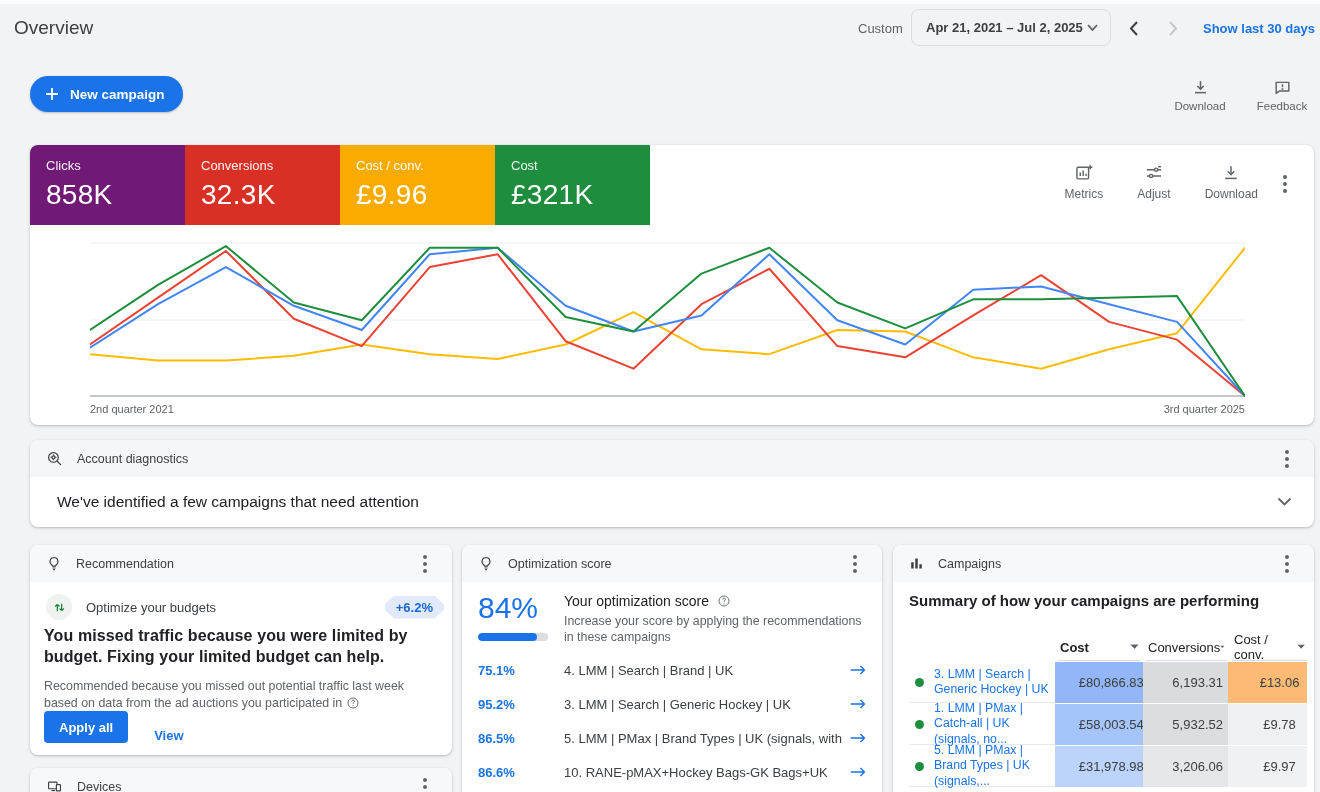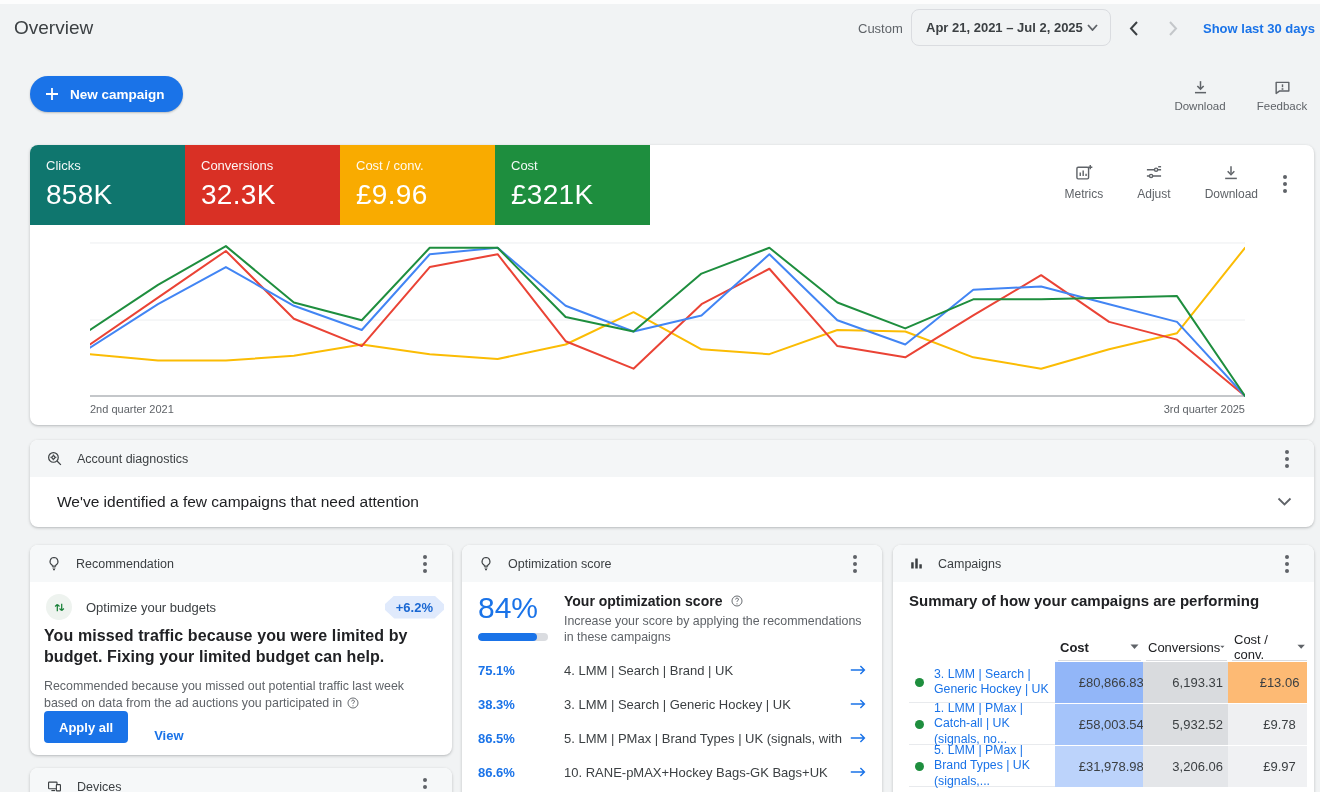--- a/index.html
+++ b/index.html
@@ -87,21 +87,21 @@
   .help-icon { display:inline-block; vertical-align:-3px; }
   .rec-buttons { position:absolute; left:14px; top:166px; display:flex; align-items:flex-end; gap:26px; }
   .apply-btn { background:#1a73e8; color:#fff; border:none; border-radius:4px; height:32px; padding:0 15px;
                font-size:13px; font-weight:700; cursor:pointer; font-family:inherit; }
   .view-btn { background:none; border:none; color:#1a73e8; font-size:13px; font-weight:700; cursor:pointer; font-family:inherit; }
 
   
   .score-big { position:absolute; left:16px; top:46px; font-size:30px; color:#1a73e8; }
   .score-bar { position:absolute; left:16px; top:88px; width:70px; height:8px; border-radius:4px; background:#dadce0; overflow:hidden; }
   .score-fill { height:100%; background:#1a73e8; border-radius:4px; }
-  .opt-heading { position:absolute; left:102px; top:48px; font-size:14px; font-weight:700; color:#202124; display:flex; gap:8px; align-items:center; }
+  .opt-heading { position:absolute; left:102px; top:48px; font-size:14px; font-weight:400; color:#202124; display:flex; gap:8px; align-items:center; }
   .opt-subtext { position:absolute; left:102px; top:68px; width:302px; font-size:12.4px; color:#5f6368; line-height:16px; }
   .opt-rows { position:absolute; left:0; right:0; top:108px; }
   .opt-row { height:34px; display:flex; align-items:center; padding:0 16px; cursor:pointer; }
   .opt-pct { width:56px; font-size:13px; font-weight:700; color:#1a73e8; }
   .opt-name { flex:1; margin-left:30px; font-size:13px; color:#3c4043; white-space:nowrap; overflow:hidden; }
   .opt-arrow { margin-left:8px; display:flex; }
 
   
   .camp-summary { position:absolute; left:16px; top:47px; font-size:15px; font-weight:700; color:#202124; }
   .camp-table { position:absolute; left:16px; right:7px; top:92px; }
@@ -164,21 +164,21 @@
   <svg width="19" height="19" viewBox="0 0 24 24" fill="none" stroke="#5f6368" stroke-width="1.8">
       <path d="M4 5.5h16v11H8l-4 3z" stroke-linejoin="round"></path>
       <path d="M12 8v3.6"></path>
       <circle cx="12" cy="13.8" r=".4" fill="#5f6368"></circle>
     </svg>
   <span>Feedback</span>
 </button>
 
 <div class="card chart-card">
   <div class="tiles">
-    <div class="tile" style="background-color: #0f766e;">
+    <div class="tile" style="background-color: #701a75;">
       <div class="t-label">Clicks</div>
       <div class="t-value">858K</div>
     </div>
     <div class="tile" style="background-color: rgb(217, 48, 37);">
       <div class="t-label">Conversions</div>
       <div class="t-value">32.3K</div>
     </div>
     <div class="tile" style="background-color: rgb(249, 171, 0);">
       <div class="t-label">Cost / conv.</div>
       <div class="t-value">£9.96</div>
@@ -331,21 +331,21 @@
     <div class="opt-row">
       <span class="opt-pct">75.1%</span>
       <span class="opt-name">4. LMM | Search | Brand | UK</span>
       <span class="opt-arrow">
           <svg width="16" height="12" viewBox="0 0 20 14" fill="none" stroke="#1a73e8" stroke-width="1.8">
             <path d="M1 7h17M13 2l5 5-5 5"></path>
           </svg>
         </span>
     </div>
     <div class="opt-row">
-      <span class="opt-pct">38.3%</span>
+      <span class="opt-pct">95.2%</span>
       <span class="opt-name">3. LMM | Search | Generic Hockey | UK</span>
       <span class="opt-arrow">
           <svg width="16" height="12" viewBox="0 0 20 14" fill="none" stroke="#1a73e8" stroke-width="1.8">
             <path d="M1 7h17M13 2l5 5-5 5"></path>
           </svg>
         </span>
     </div>
     <div class="opt-row">
       <span class="opt-pct">86.5%</span>
       <span class="opt-name">5. LMM | PMax | Brand Types | UK (signals, with feed)</span>

